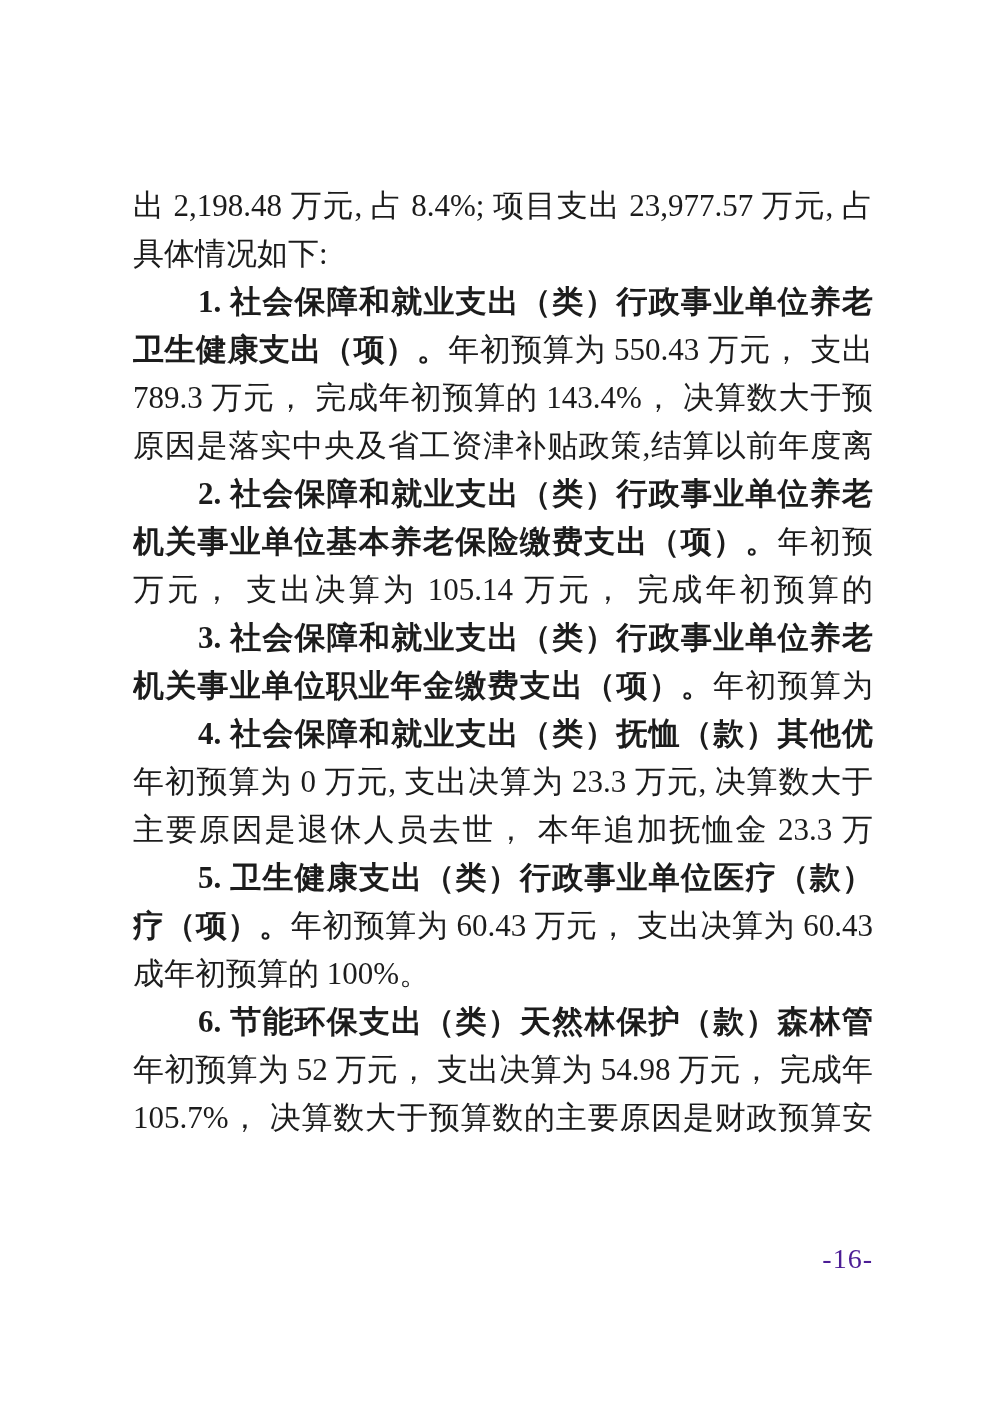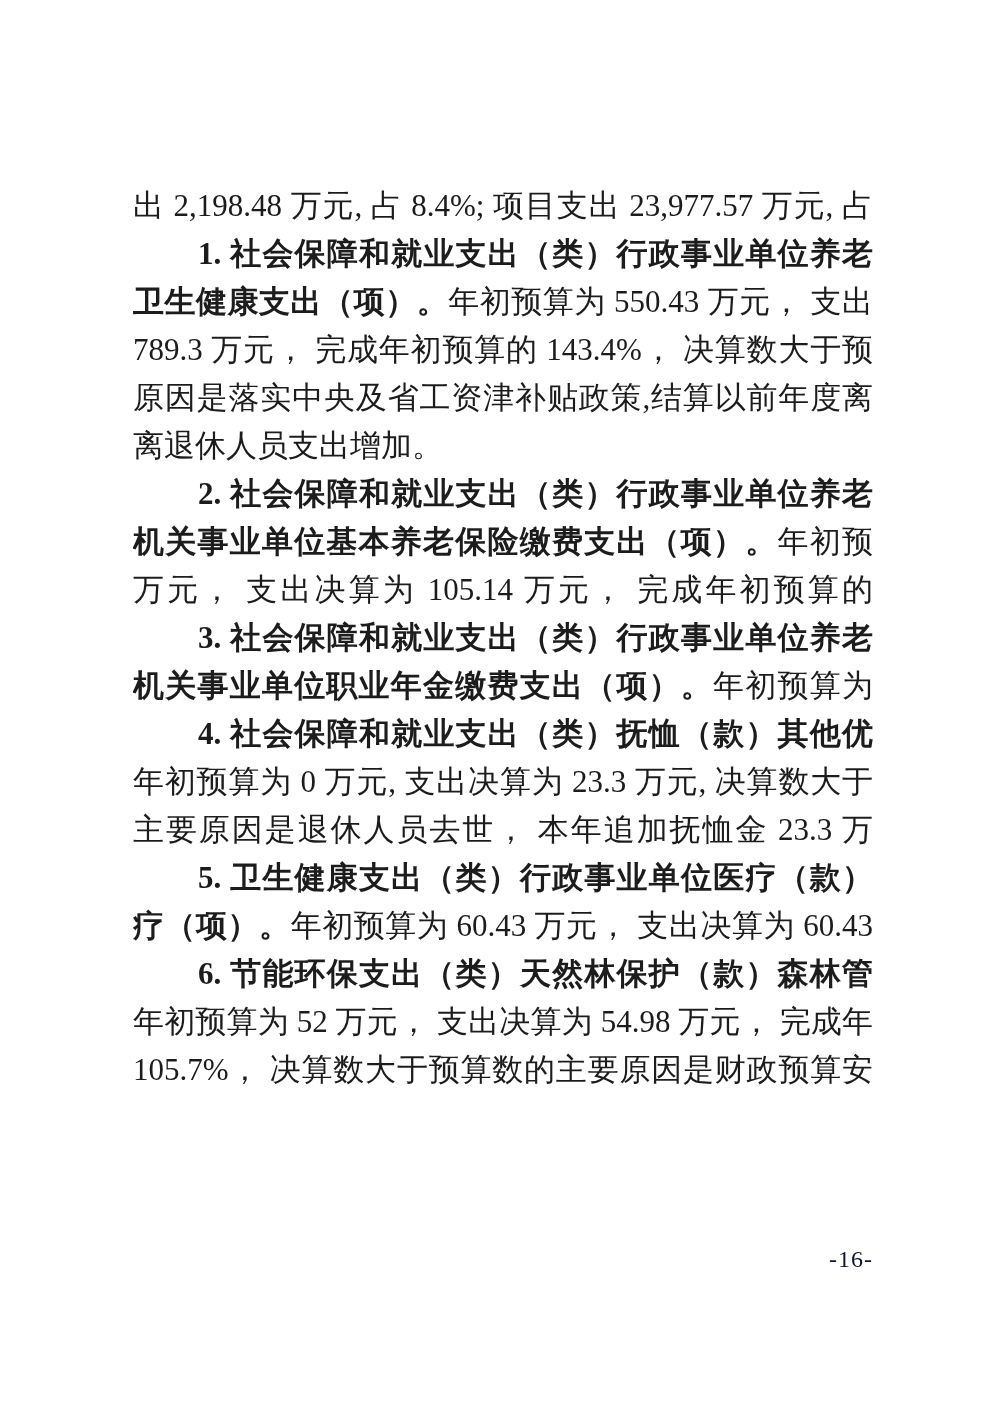--- a/index.html
+++ b/index.html
@@ -35,44 +35,44 @@
   .line.indent {
     text-indent: 65px;
   }
   .b { font-weight: bold; }
   .page-number {
     position: absolute;
     left: 133px;
     top: 1242px;
     width: 740px;
     text-align: right;
-    color: #0f172a;
-    font-size: 24px;
+    color: #4c1d95;
+    font-size: 28px;
     line-height: 34px;
     letter-spacing: 1px;
   }
 </style>
 </head>
 <body>
 
 <div class="page">
   <div class="content">
 
     <div class="line stretch"><span class="b"></span><span>出 2,198.48 万元, 占 8.4%; 项目支出 23,977.57 万元, 占 91.6%。</span></div>
 
+    <div class="line"><span class="b"></span><span>具体情况如下:</span></div>
 
     <div class="line stretch indent"><span class="b">1. 社会保障和就业支出（类）行政事业单位养老支出（款）</span><span></span></div>
 
     <div class="line stretch"><span class="b">卫生健康支出（项）。</span><span>年初预算为 550.43 万元， 支出决算为</span></div>
 
     <div class="line stretch"><span class="b"></span><span>789.3 万元， 完成年初预算的 143.4%， 决算数大于预算数的主要</span></div>
 
     <div class="line stretch"><span class="b"></span><span>原因是落实中央及省工资津补贴政策,结算以前年度离退休补贴,</span></div>
 
-    <div class="line"><span class="b"></span><span>离退休人员支出增加。</span></div>
 
     <div class="line stretch indent"><span class="b">2. 社会保障和就业支出（类）行政事业单位养老支出（款）</span><span></span></div>
 
     <div class="line stretch"><span class="b">机关事业单位基本养老保险缴费支出（项）。</span><span>年初预算为 105.14</span></div>
 
     <div class="line"><span class="b"></span><span>万元， 支出决算为 105.14 万元， 完成年初预算的 100%。</span></div>
 
     <div class="line stretch indent"><span class="b">3. 社会保障和就业支出（类）行政事业单位养老支出（款）</span><span></span></div>
 
     <div class="line stretch"><span class="b">机关事业单位职业年金缴费支出（项）。</span><span>年初预算为 52.57 万元,</span></div>
@@ -81,20 +81,21 @@
     <div class="line stretch indent"><span class="b">4. 社会保障和就业支出（类）抚恤（款）其他优抚支出（项）。</span><span></span></div>
 
     <div class="line stretch"><span class="b"></span><span>年初预算为 0 万元, 支出决算为 23.3 万元, 决算数大于预算数的</span></div>
 
     <div class="line"><span class="b"></span><span>主要原因是退休人员去世， 本年追加抚恤金 23.3 万元。</span></div>
 
     <div class="line stretch indent"><span class="b">5. 卫生健康支出（类）行政事业单位医疗（款）事业单位医</span><span></span></div>
 
     <div class="line stretch"><span class="b">疗（项）。</span><span>年初预算为 60.43 万元， 支出决算为 60.43 万元， 完</span></div>
 
+    <div class="line"><span class="b"></span><span>成年初预算的 100%。</span></div>
 
     <div class="line stretch indent"><span class="b">6. 节能环保支出（类）天然林保护（款）森林管护（项）。</span><span></span></div>
 
     <div class="line stretch"><span class="b"></span><span>年初预算为 52 万元， 支出决算为 54.98 万元， 完成年初预算的</span></div>
 
     <div class="line stretch"><span class="b"></span><span>105.7%， 决算数大于预算数的主要原因是财政预算安排林业草原</span></div>
 
   </div>
 
   <div class="page-number">-16-</div>

